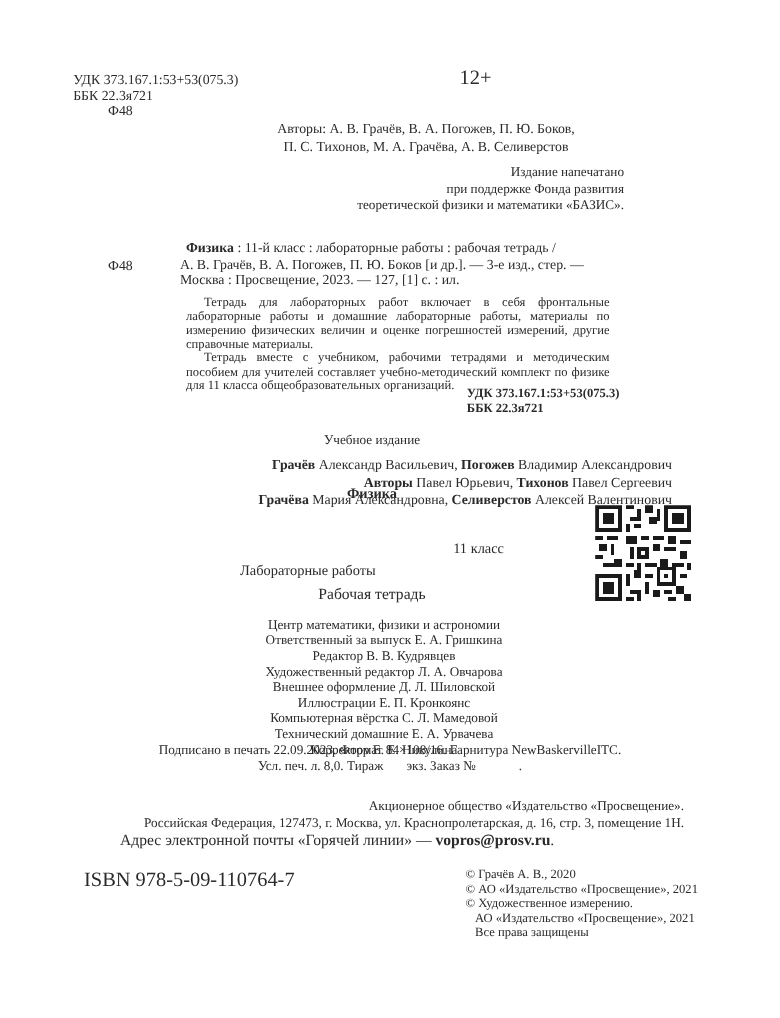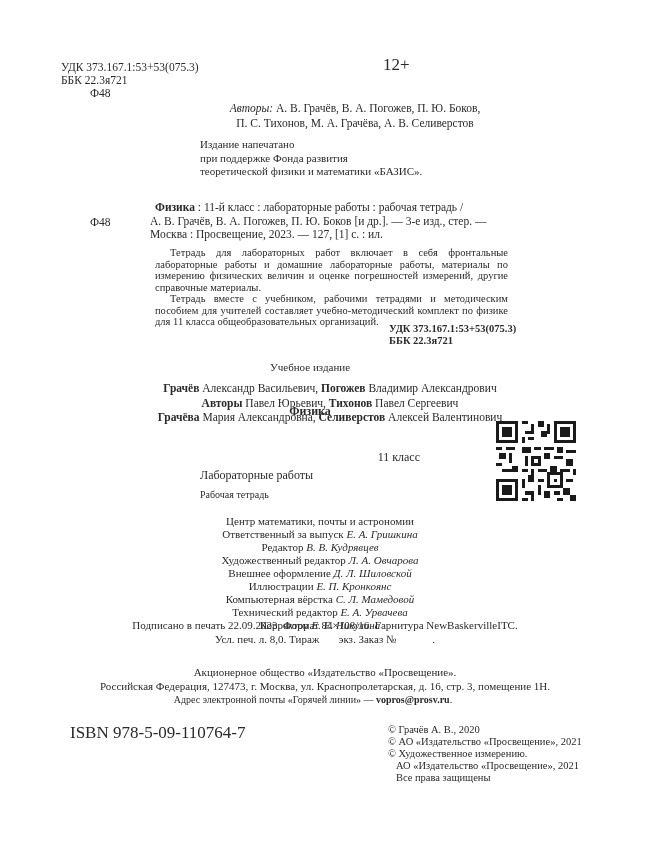--- a/index.html
+++ b/index.html
@@ -1,42 +1,42 @@
 <!DOCTYPE html>
 <html><head>
 <meta charset="utf-8">
 <style>
   html, body { margin: 0; padding: 0; background: #ffffff; }
   body { width: 650px; height: 848px; position: relative; overflow: hidden;
          font-family: "Liberation Serif", "DejaVu Serif", serif; color: #2a2a2a; font-size: 11.5px; line-height: 14px; }
   .abs { position: absolute; }
   .b { font-weight: bold; }
-  .i { font-style: italic; }
+  .i { }
   .udk-top { left: 61px; top: 60px; }
   .udk-top div { height: 13px; }
   .age { left: 383px; top: 58px; font-size: 17px; }
   .authors { left: 200px; top: 101px; width: 310px; text-align: center; line-height: 15px; }
-  .support { left: 200px; top: 138px; width: 320px; text-align: left; font-size: 11px; line-height: 13.5px; }
+  .support { left: 200px; top: 138px; width: 320px; text-align: right; font-size: 11px; line-height: 13.5px; }
   .biblio { left: 78px; top: 201px; width: 520px; }
   .biblio .f48 { position: absolute; left: 12px; top: 14px; }
   .biblio .body { position: absolute; left: 77px; top: 0; width: 353px; line-height: 13.5px; font-size: 11.5px; }
   .biblio .body .line { white-space: nowrap; }
   .anno { left: 155px; top: 247px; width: 353px; font-size: 10.5px; line-height: 11.5px; text-align: justify; }
   .anno p { margin: 0; text-indent: 15px; }
   .udk-right { left: 389px; top: 323px; font-size: 10.5px; line-height: 12px; font-weight: bold; }
   .edu { left: 200px; top: 360px; width: 220px; text-align: center; font-size: 11px; }
-  .names { left: 100px; top: 381px; width: 460px; text-align: center; line-height: 14.5px; font-size: 11.5px; }
+  .names { left: 100px; top: 381px; width: 460px; text-align: right; line-height: 14.5px; font-size: 11.5px; }
   .title { left: 200px; top: 404px; width: 220px; text-align: center; font-weight: bold; font-size: 12px; }
   .klass { left: 200px; top: 450px; width: 220px; text-align: right; font-size: 12px; }
   .lab { left: 200px; top: 468px; width: 220px; text-align: left; font-size: 12px; }
-  .rt { left: 200px; top: 488px; width: 220px; font-size: 10px; }
+  .rt { left: 200px; top: 488px; width: 220px; text-align: center; font-size: 13px; }
   .staff { left: 170px; top: 515px; width: 300px; text-align: center; font-size: 11px; line-height: 13px; }
   .print { left: 100px; top: 618px; width: 450px; text-align: center; font-size: 11px; line-height: 14px; }
-  .publisher { left: 80px; top: 665px; width: 490px; text-align: center; font-size: 11px; line-height: 14px; }
-  .email { left: 88px; top: 693px; width: 450px; text-align: center; font-size: 10px; }
+  .publisher { left: 80px; top: 665px; width: 490px; text-align: right; font-size: 11px; line-height: 14px; }
+  .email { left: 100px; top: 693px; width: 450px; text-align: left; font-size: 13px; }
   .isbn-bottom { left: 70px; top: 726px; font-weight: normal; font-size: 17px; }
   .copyright { left: 388px; top: 724px; font-size: 10.5px; line-height: 12px; }
   .qr { left: 496px; top: 421px; width: 80px; height: 80px; }
 </style>
 </head>
 <body>
 
 <div class="abs udk-top">
   <div>УДК 373.167.1:53+53(075.3)</div>
   <div>ББК 22.3я721</div>
@@ -152,28 +152,28 @@
       <rect x="18" y="22" width="2" height="1"></rect>
       <rect x="19" y="24" width="2" height="1"></rect>
   </g>
 </svg>
 
 <div class="abs klass">11 класс</div>
 <div class="abs lab">Лабораторные работы</div>
 <div class="abs rt">Рабочая тетрадь</div>
 
 <div class="abs staff">
-  <div><span>Центр математики, почты и астрономии</span><span class="i"></span></div>
+  <div><span>Центр математики, физики и астрономии</span><span class="i"></span></div>
   <div><span>Ответственный за выпуск </span><span class="i">Е. А. Гришкина</span></div>
   <div><span>Редактор </span><span class="i">В. В. Кудрявцев</span></div>
   <div><span>Художественный редактор </span><span class="i">Л. А. Овчарова</span></div>
   <div><span>Внешнее оформление </span><span class="i">Д. Л. Шиловской</span></div>
   <div><span>Иллюстрации </span><span class="i">Е. П. Кронкоянс</span></div>
   <div><span>Компьютерная вёрстка </span><span class="i">С. Л. Мамедовой</span></div>
-  <div><span>Технический редактор </span><span class="i">Е. А. Урвачева</span></div>
+  <div><span>Технический домашние </span><span class="i">Е. А. Урвачева</span></div>
   <div><span>Корректор </span><span class="i">Е. Е. Никулина</span></div>
 </div>
 
 <div class="abs print">
   <div>Подписано в печать 22.09.2023. Формат 84×108/16. Гарнитура NewBaskervilleITC.</div>
   <div style="white-space:pre">Усл. печ. л. 8,0. Тираж       экз. Заказ №             .</div>
 </div>
 
 <div class="abs publisher">
   <div>Акционерное общество «Издательство «Просвещение».</div>

